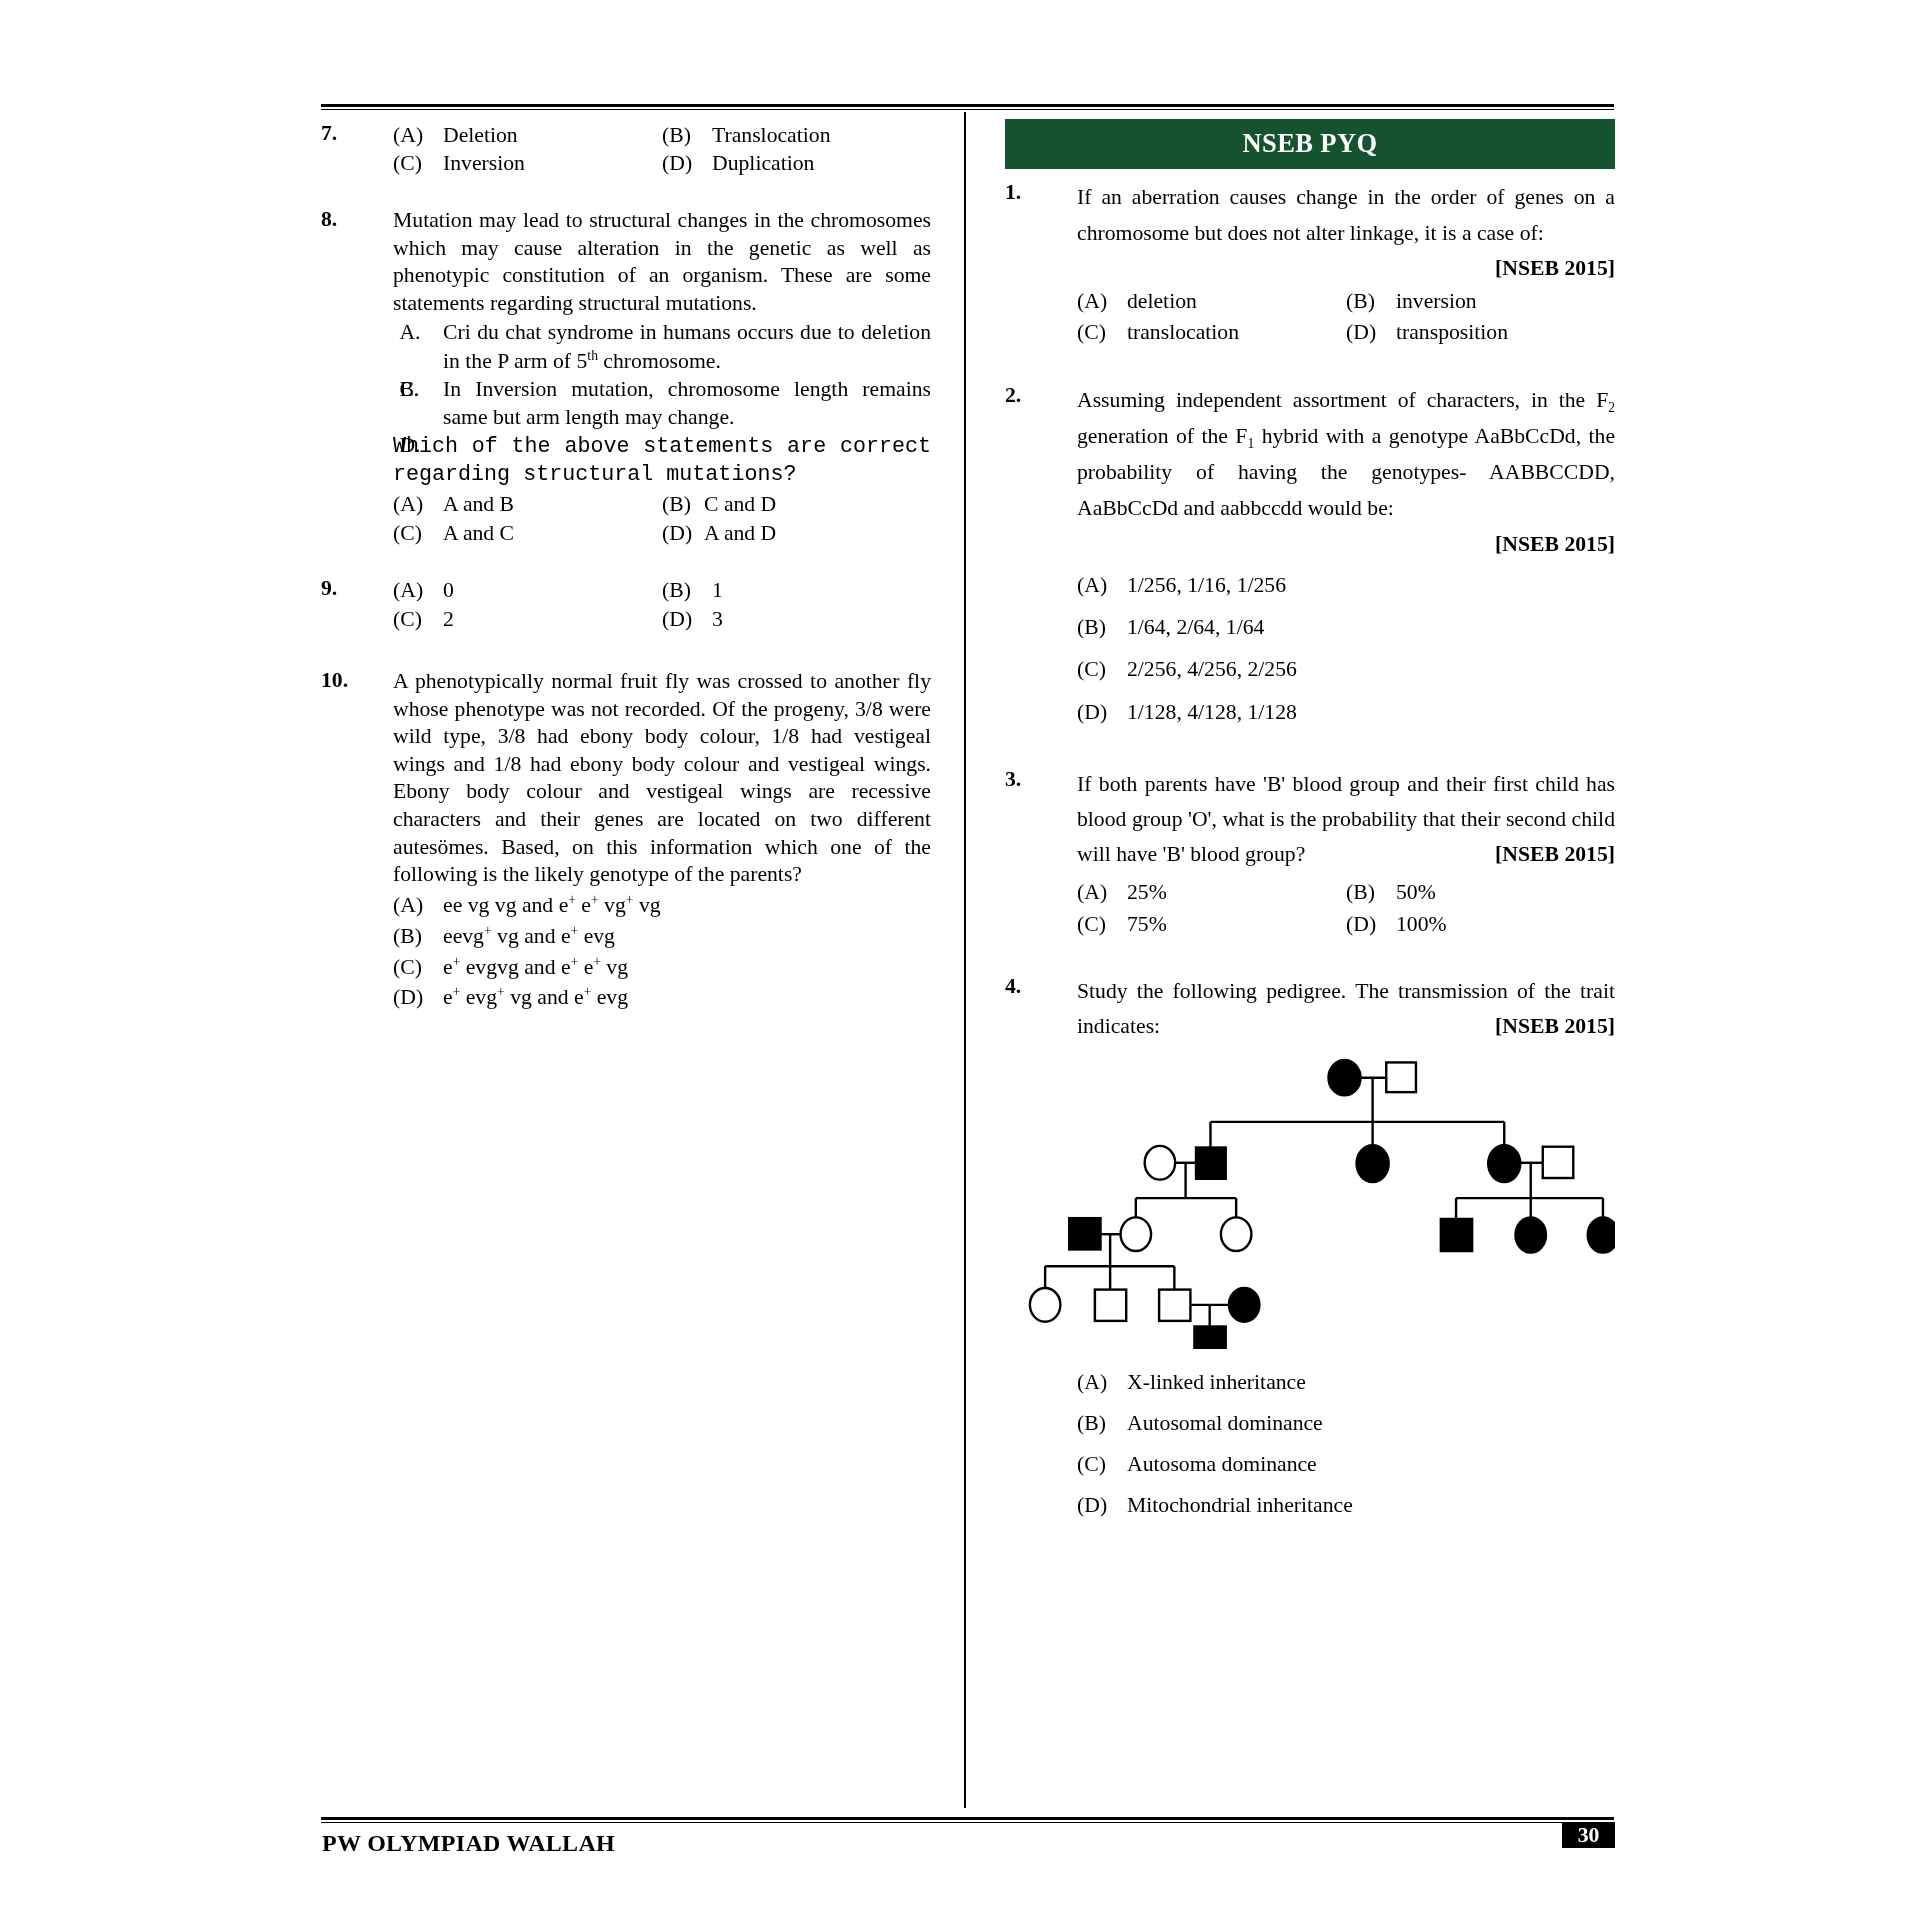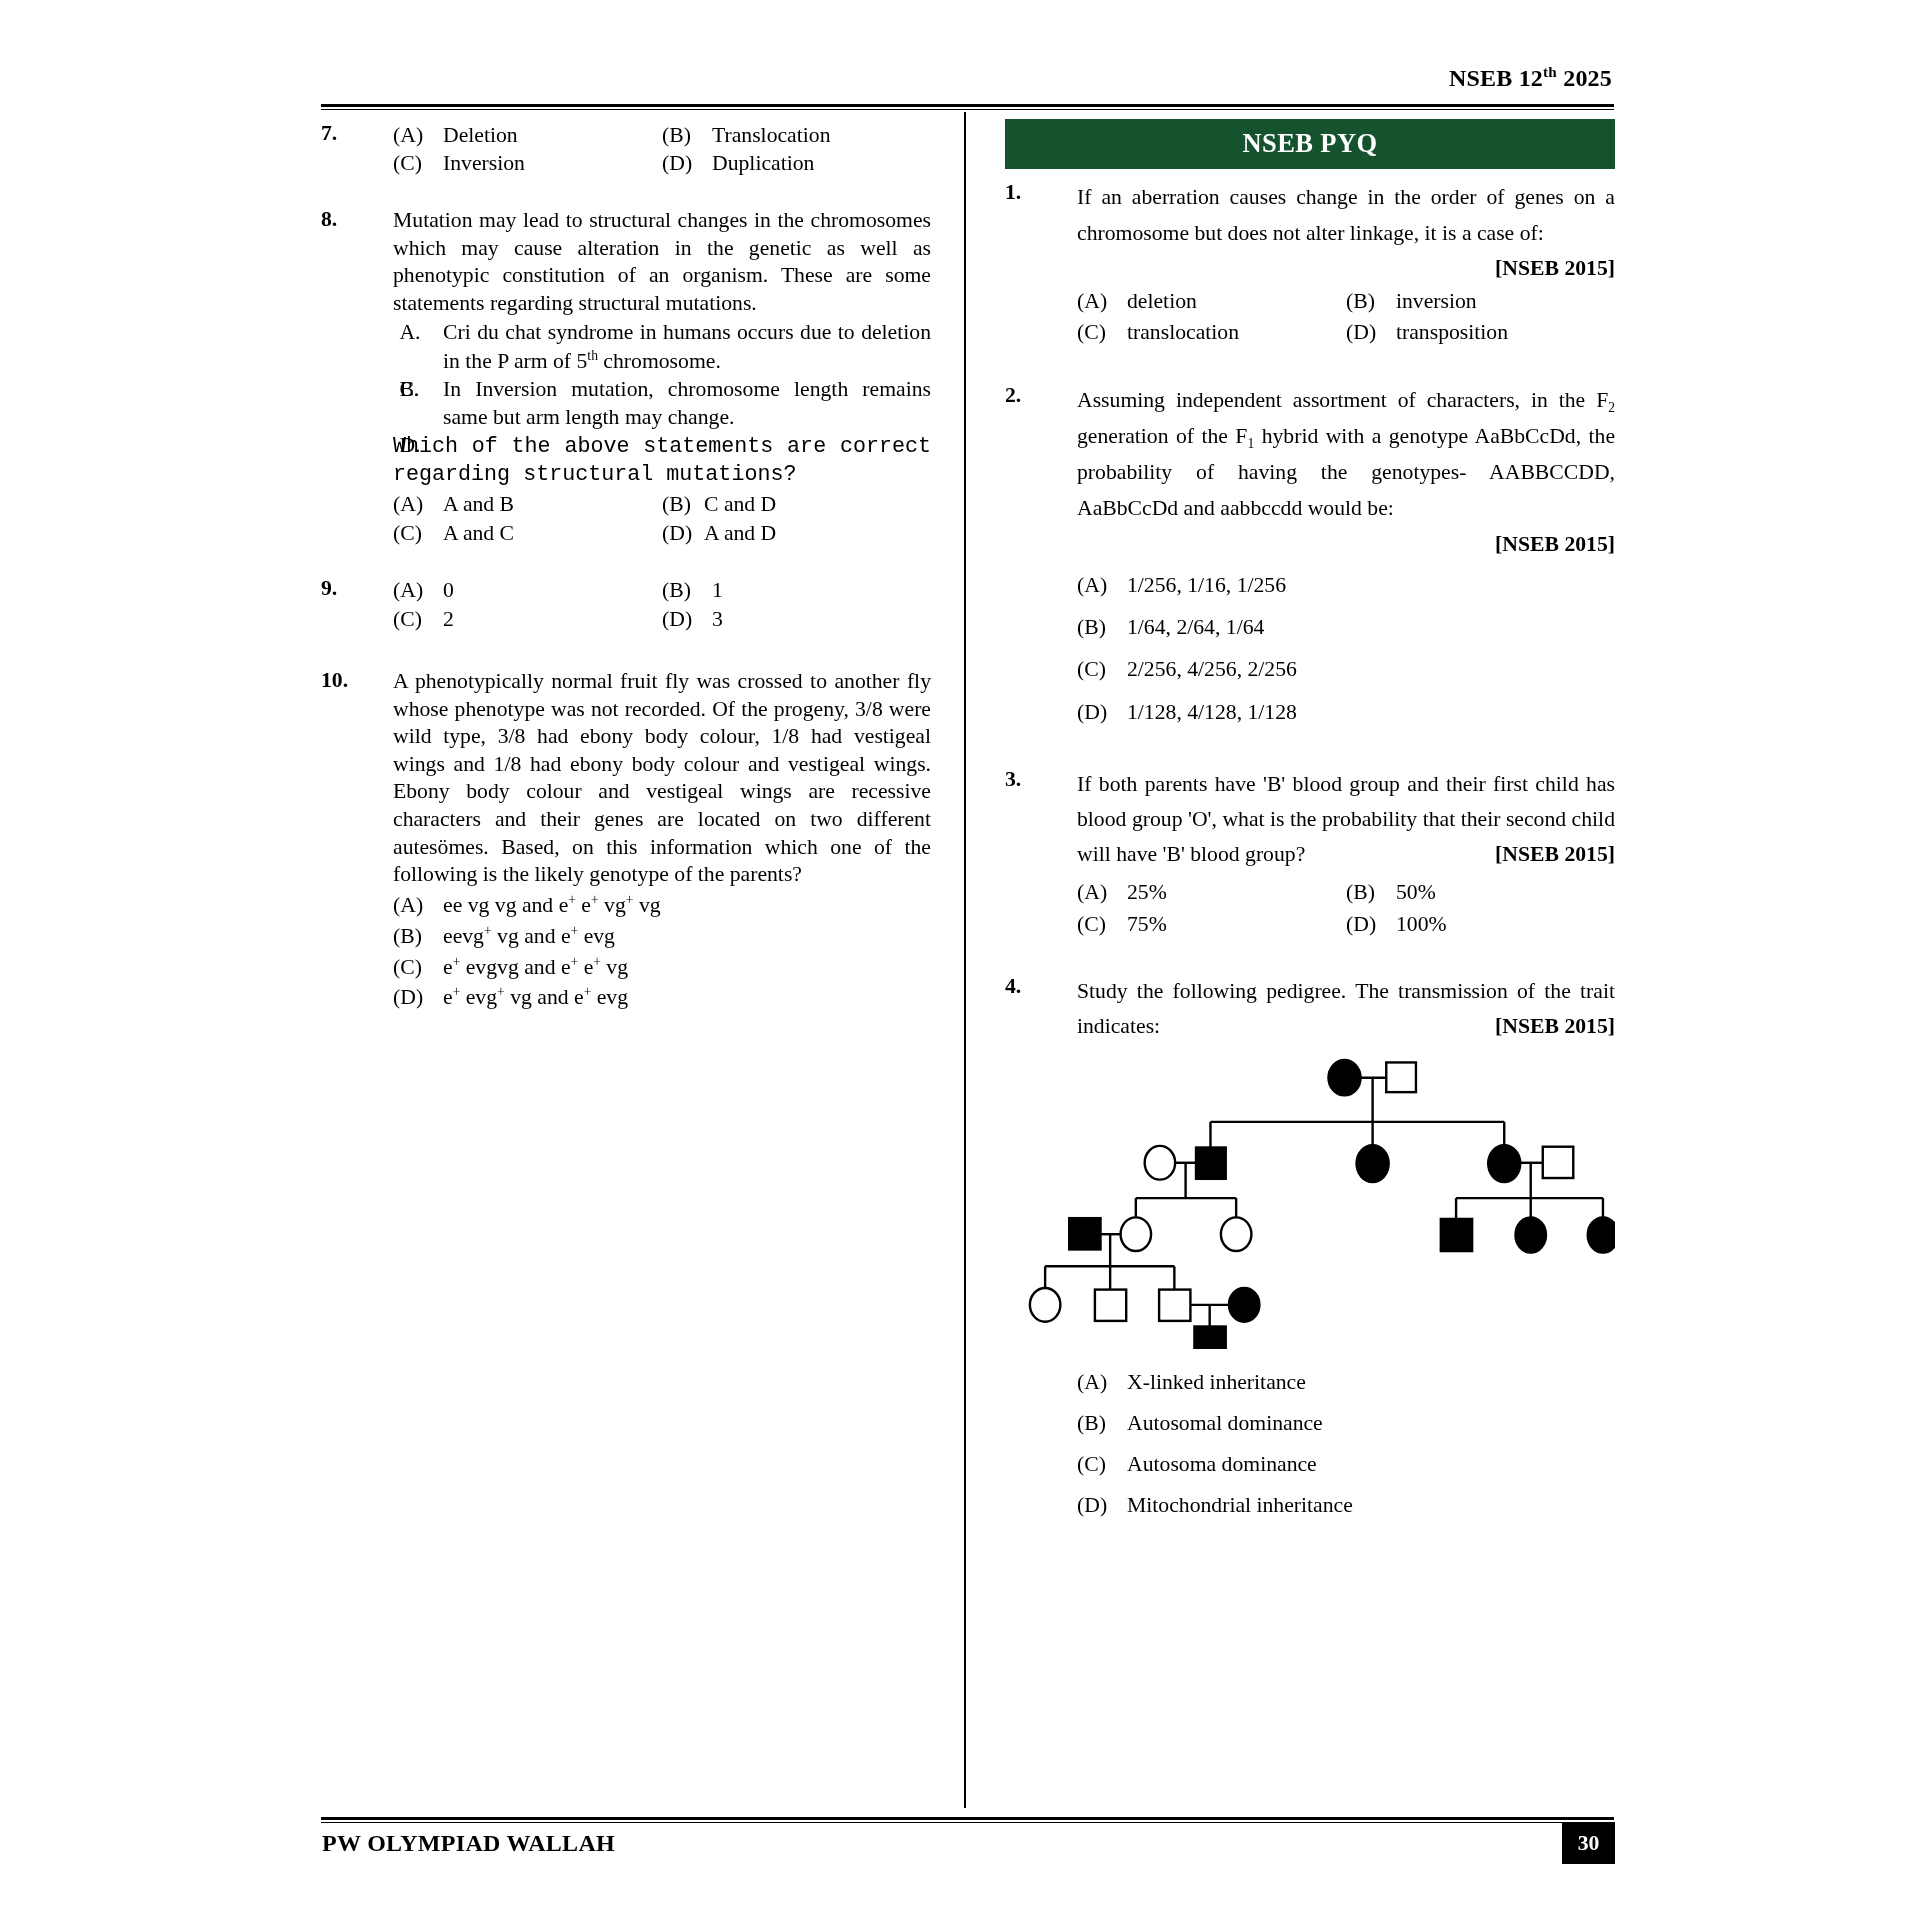--- a/index.html
+++ b/index.html
@@ -175,38 +175,35 @@
     top: 1830px;
     font-weight: bold;
     font-size: 24px;
     letter-spacing: 0.3px;
   }
   .page-badge {
     position: absolute;
     left: 1562px;
     top: 1822px;
     width: 53px;
-    height: 42px;
+    height: 26px;
     background: #000;
     color: #fff;
     font-weight: bold;
     font-size: 21.7px;
     display: flex;
     align-items: center;
     justify-content: center;
   }
 </style>
 </head>
 <body>
 
 <div class="page">
 
-  <div class="header">
-    <span>NSEB 12</span><sup>th</sup> <span>2025</span>
-  </div>
   <div class="rule-top"></div>
   <div class="col-divider"></div>
 
   <div class="col col-left">
 
     <div class="q" style="margin-bottom:29px;">
       <div class="qnum">7.</div>
       <div class="qbody">
         <div class="opts-2col">
           <div class="orow">

